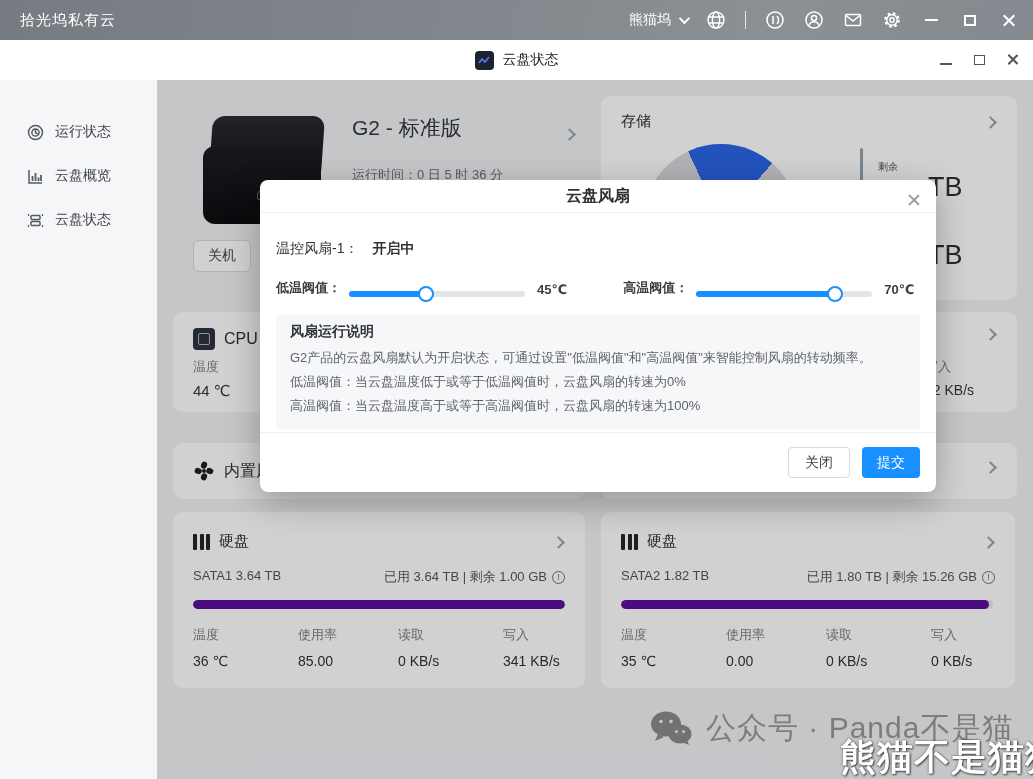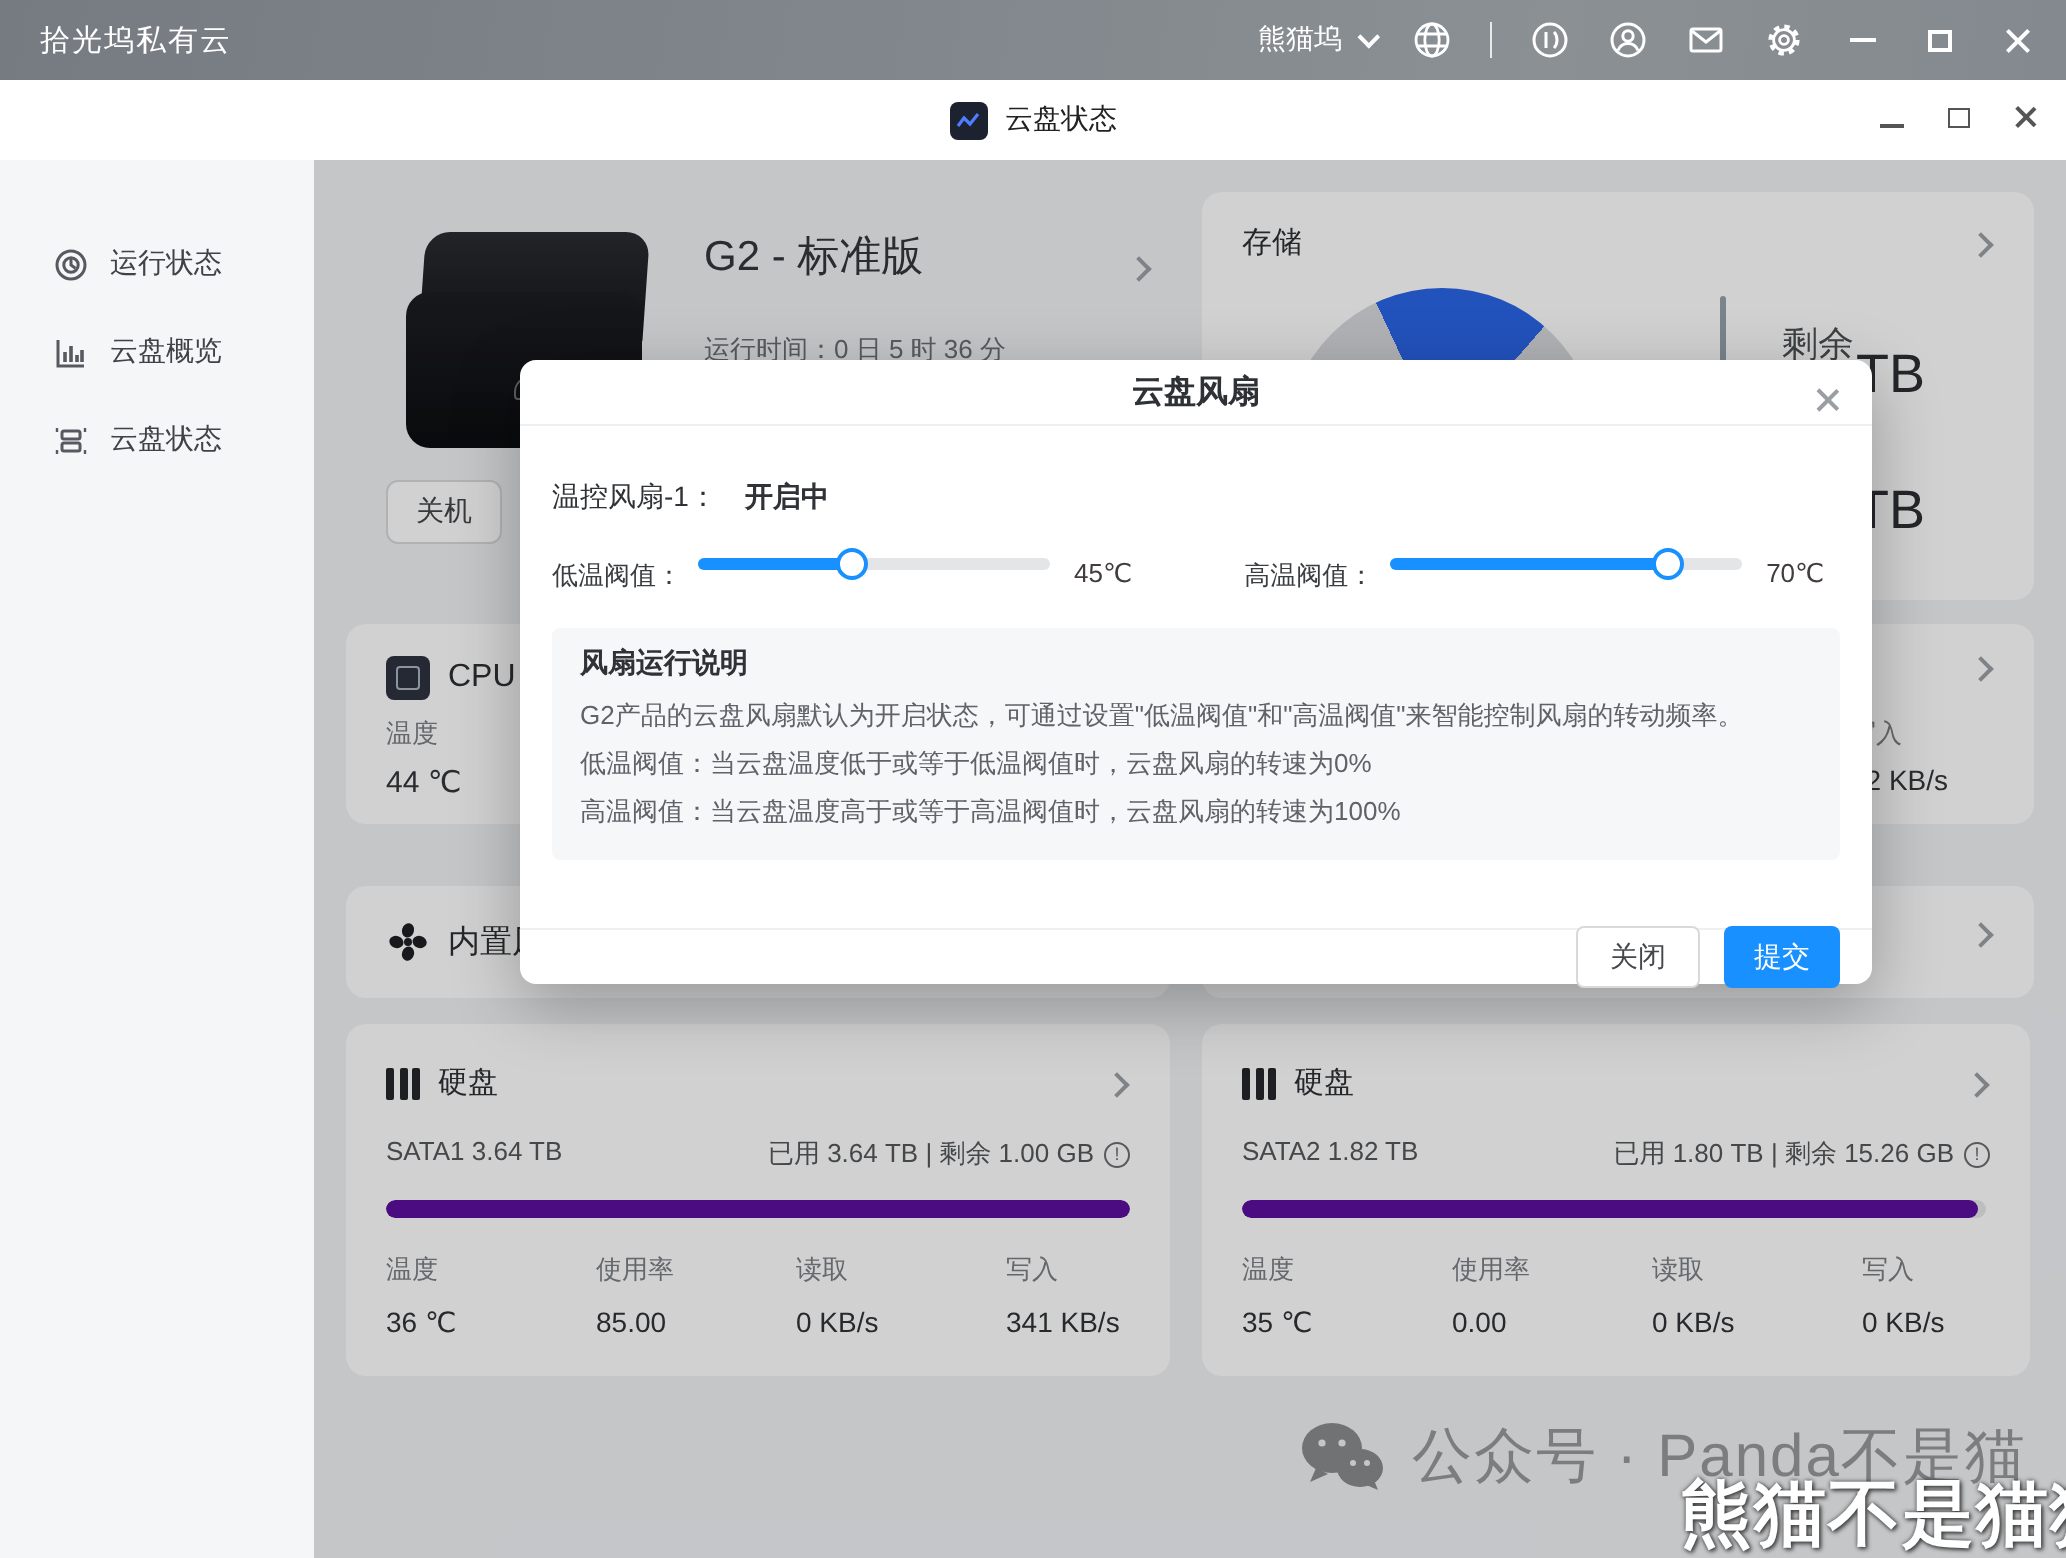--- a/index.html
+++ b/index.html
@@ -57,21 +57,21 @@
   .g2-uptime { position:absolute; left:195px; top:86px; font-size:13px; color:#6b6f74; }
   .shutdown-btn { position:absolute; left:36px; top:160px; width:58px; height:32px; background:#fff; border:1px solid #d7d9dc; border-radius:6px; font-size:14px; color:#44474b; cursor:pointer; }
 
   
   .storage-card { left:444px; top:16px; width:416px; height:204px; }
   .card-head { position:absolute; left:20px; top:16px; font-size:15px; color:#2e3135; display:flex; align-items:center; gap:9px; }
   .card-chev { position:absolute; right:22px; top:22px; }
   .pie { position:absolute; left:42px; top:48px; width:156px; height:156px; border-radius:50%;
     background:conic-gradient(from -25deg,#2a64e6 0deg 66deg,#d8dadd 66deg 360deg); }
   .stor-div { position:absolute; left:259px; top:52px; width:3px; height:48px; background:#94a2ad; border-radius:2px; }
-  .stor-remain { position:absolute; left:290px; top:64px; font-size:18px; color:#4c5054; }
+  .stor-remain { position:absolute; left:277px; top:64px; font-size:10px; color:#4c5054; }
   .stor-v1 { position:absolute; left:327px; top:76px; font-size:27px; color:#2c2f33; }
   .stor-v2 { position:absolute; left:327px; top:144px; font-size:27px; color:#2c2f33; }
 
   
   .cpu-card { left:16px; top:232px; width:412px; height:100px; }
   .chip-ico { width:22px; height:22px; background:#2e3340; border-radius:4px; display:flex; align-items:center; justify-content:center; }
   .chip-in { width:12px; height:12px; border:1.5px solid #aeb4c2; border-radius:2px; }
   .cpu-lab { position:absolute; left:20px; top:46px; font-size:13px; color:#7b7f84; }
   .cpu-val { position:absolute; left:20px; top:70px; font-size:15px; color:#34373b; }
 
@@ -107,33 +107,33 @@
   .modal { position:absolute; left:260px; top:180px; width:676px; height:312px; background:#fff; border-radius:8px;
     box-shadow:0 10px 34px rgba(0,0,0,.28); z-index:10; }
   .modal-head { position:relative; height:33px; border-bottom:1px solid #eef0f2; display:flex; align-items:center; justify-content:center; }
   .modal-title { font-size:16px; font-weight:bold; color:#2e3135; }
   .modal-close { position:absolute; right:16px; top:13px; width:13px; height:13px; }
   .modal-close::before,.modal-close::after { content:''; position:absolute; left:6px; top:0; width:1.5px; height:14px; background:#9a9da1; }
   .modal-close::before { transform:rotate(45deg); } .modal-close::after { transform:rotate(-45deg); }
   .modal-body { padding:27px 16px 0 16px; }
   .fan-row { font-size:14px; color:#2f3236; margin-bottom:21px; }
   .fan-status { margin-left:14px; font-weight:bold; }
-  .slider-row { display:flex; align-items:flex-start; margin-bottom:17px; }
+  .slider-row { display:flex; align-items:flex-end; margin-bottom:17px;font-weight:bold; }
   .sl-label { font-size:13px; color:#3a3d41; margin-right:8px; }
   .sl-track { position:relative; width:176px; height:6px; background:#e3e5e7; border-radius:3px; }
   .sl-fill { position:absolute; left:0; top:0; height:6px; background:#1890ff; border-radius:3px; }
   .sl-thumb { position:absolute; top:-5px; width:16px; height:16px; background:#fff; border:2px solid #1890ff; border-radius:50%; cursor:grab; }
   .low .sl-fill { width:44%; } .low .sl-thumb { left:calc(44% - 8px); }
   .high .sl-fill { width:79%; } .high .sl-thumb { left:calc(79% - 8px); }
   .sl-val { font-size:13px; color:#433c3c; margin-left:12px; }
   .sl-gap { width:56px; }
   .note-box { background:#f6f7f9; border-radius:4px; padding:9px 14px 12px 14px; }
   .note-title { font-size:14px; font-weight:bold; color:#2f3236; margin-bottom:5px; }
   .note-line { font-size:13px; color:#5f6periodo368; color:#5f6368; line-height:24px; }
-  .modal-foot { position:absolute; left:0; bottom:0; width:100%; height:28px; border-top:1px solid #eef0f2;
+  .modal-foot { position:absolute; left:0; bottom:0; width:100%; height:60px; border-top:1px solid #eef0f2;
     display:flex; align-items:center; justify-content:flex-end; gap:12px; padding-right:16px; }
   .btn-close { width:62px; height:31px; background:#fff; border:1px solid #d7d9dc; border-radius:4px; font-size:14px; color:#44474b; cursor:pointer; }
   .btn-submit { width:58px; height:31px; background:#1890ff; border:none; border-radius:4px; font-size:14px; color:#fff; cursor:pointer; }
 
   
   .wm-white { position:absolute; left:840px; top:733px; z-index:12; font-size:36px; font-weight:bold; color:#fff;
     text-shadow:0 0 2px rgba(60,60,60,.9), 1px 1px 2px rgba(40,40,40,.8); letter-spacing:1px; white-space:nowrap; }
 </style>
 </head>
 <body>

